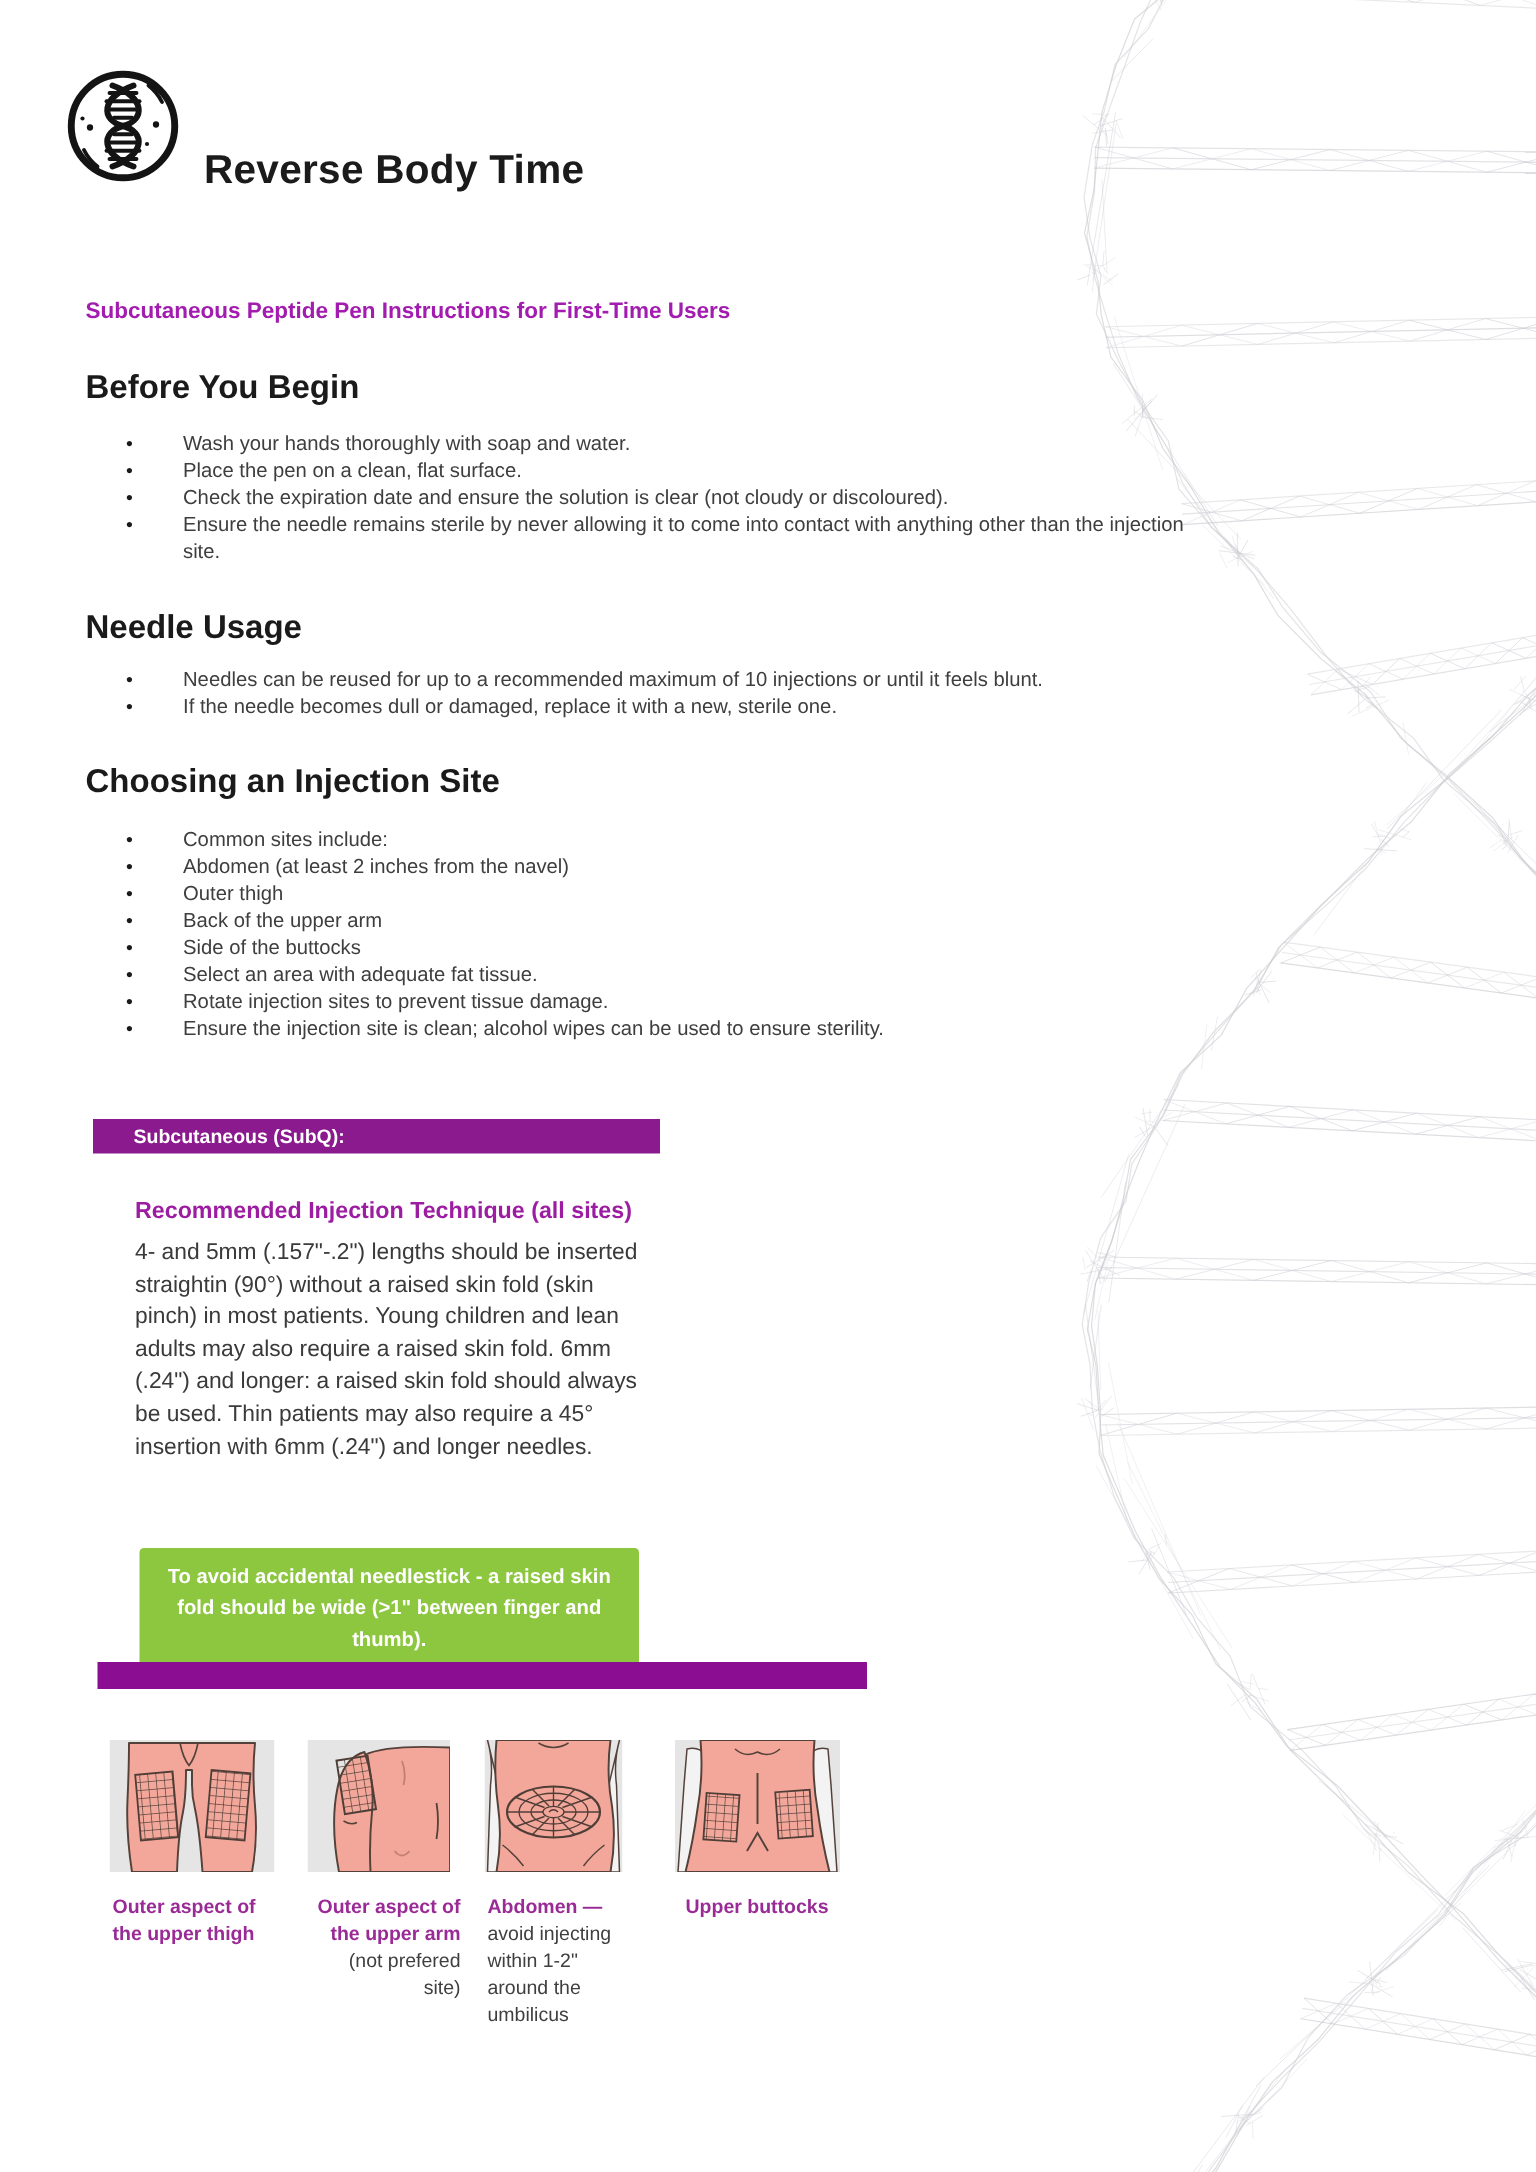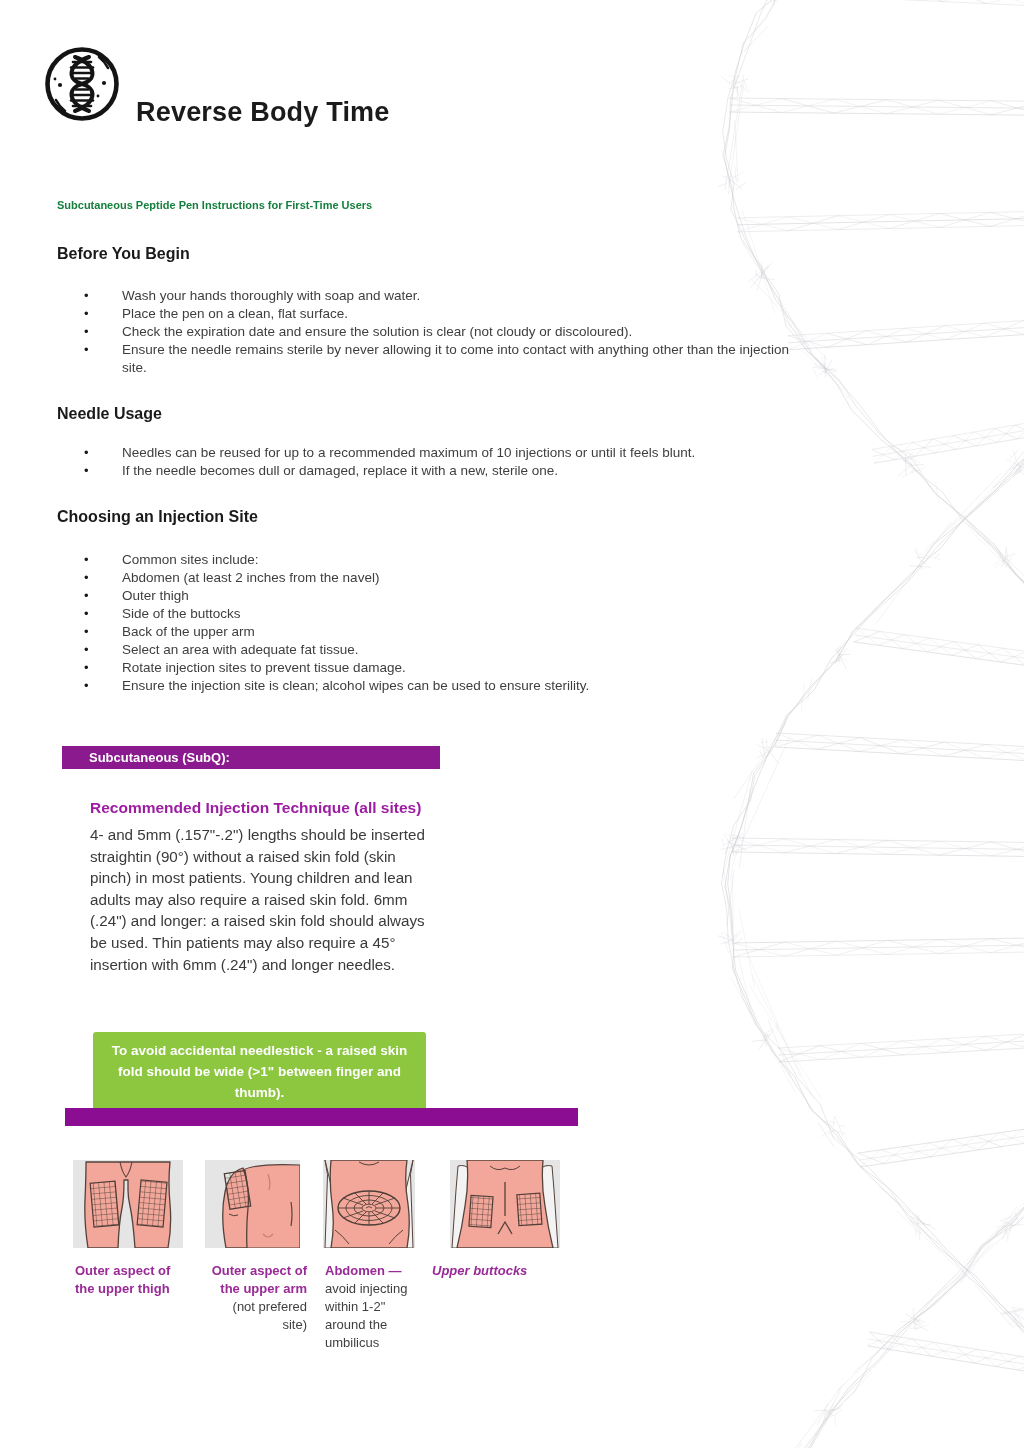--- a/index.html
+++ b/index.html
@@ -9,22 +9,22 @@
     font-family:"Liberation Sans",sans-serif;
     color:#3e3e3e;
   }
   .abs{position:absolute;}
   
   #dna-svg{position:absolute;left:0;top:0;width:1024px;height:1448px;pointer-events:none;}
   
   .brand{left:42px;top:44px;display:flex;align-items:flex-end;gap:14px;}
   .brand-title{font-size:27px;font-weight:800;color:#1b1b1b;letter-spacing:.2px;}
   
-  .h1{left:57px;top:199px;font-size:11px;font-weight:700;color:#15803d;}
-  .h2{font-size:16px;font-weight:700;color:#1a1a1a;left:57px;}
+  .h1{left:57px;top:199px;font-size:15px;font-weight:700;color:#a21caf;}
+  .h2{font-size:22px;font-weight:700;color:#1a1a1a;left:57px;}
   .h2.s1{top:245px;} .h2.s2{top:405px;} .h2.s3{top:508px;}
   
   ul.blist{left:57px;margin:0;padding:0;list-style:none;width:745px;}
   ul.blist.s1{top:287px;} ul.blist.s2{top:444px;} ul.blist.s3{top:551px;}
   ul.blist li{
     position:relative;padding-left:65px;font-size:13.5px;line-height:18px;color:#3e3e3e;
   }
   ul.blist li::before{
     content:"•";position:absolute;left:27px;top:0;color:#1a1a1a;font-size:13px;
   }
@@ -49,21 +49,21 @@
   
   .tile{top:1160px;height:88px;}
   .tile svg{display:block;width:100%;height:100%;}
   .t1{left:73px;width:110px;} .t2{left:205px;width:95px;}
   .t3{left:323px;width:92px;} .t4{left:450px;width:110px;}
   
   .cap{top:1262px;font-size:13px;line-height:18px;}
   .cap .lab{color:#992a96;font-weight:700;}
   .cap .note{color:#3f3f3f;font-weight:400;}
   .c1{left:75px;width:105px;} .c2{left:207px;width:100px;text-align:right;}
-  .c3{left:325px;width:95px;} .c4{left:432px;width:115px;font-style:italic;}
+  .c3{left:325px;width:95px;} .c4{left:457px;width:115px;}
 </style>
 </head>
 <body>
 
 <svg id="dna-svg" viewBox="0 0 1024 1448" aria-hidden="true">
     <path d="M798.0 -39.6L773.9 -14.7L760.3 14.5L749.7 44.3L740.0 71.1L730.4 98.7L729.7 127.7L724.6 157.5L729.9 185.1L737.4 210.2L745.7 236.4L757.9 265.0L778.7 299.7L788.2 321.5L807.7 351.8L838.9 379.4L855.2 405.0L880.3 434.7L913.9 461.5L933.5 491.7L966.0 520.1L996.0 551.6L1020.8 579.8L1051.5 603.3L1073.1 635.5L1094.0 662.0L1117.1 688.0L1144.4 714.5L1161.2 742.1L1172.1 768.4L1180.8 802.6L1194.4 825.2L1199.4 854.8L1207.3 883.2L1200.7 916.0L1203.3 940.2L1190.6 970.7L1187.4 998.2L1174.9 1025.7L1153.4 1055.5L1138.5 1076.9L1115.8 1106.7L1087.4 1132.2L1072.7 1164.2L1039.3 1190.7L1010.3 1222.3L982.5 1245.3L962.8 1275.9L936.0 1303.6L898.2 1329.8L871.9 1358.7L854.7 1391.6L830.0 1415.0L807.4 1445.4L789.2 1473.2L765.4 1499.9" fill="none" stroke="#cdcdd4" stroke-width="0.8" opacity="0.55"></path>
     <path d="M790.8 -40.4L782.5 -8.9L756.3 12.8L744.0 43.7L734.5 75.2L731.8 102.9L729.1 127.6L723.0 155.3L731.9 187.0L734.2 210.1L740.6 238.0L762.1 267.5L775.3 299.2L792.1 321.8L811.8 354.2L836.1 383.1L851.8 410.1L880.4 438.9L910.0 462.8L937.7 495.6L964.2 517.1L994.8 544.8L1015.3 573.0L1043.5 607.1L1068.8 634.5L1100.9 661.9L1117.5 687.5L1135.9 716.0L1160.8 747.2L1174.8 775.2L1189.8 797.9L1196.2 831.8L1203.0 858.3L1202.2 885.5L1199.6 909.3L1203.1 936.1L1186.9 971.4L1182.8 994.8L1165.3 1023.6L1149.3 1050.1L1132.9 1079.0L1115.5 1108.1L1093.0 1137.5L1072.9 1160.9L1039.6 1190.0L1011.9 1223.2L982.1 1247.3L962.9 1277.8L929.4 1307.5L902.2 1330.6L878.9 1359.5L848.5 1387.7L831.3 1412.4L810.7 1447.7L785.1 1468.1L774.0 1500.5" fill="none" stroke="#c3c3cb" stroke-width="0.8" opacity="0.55"></path>
     <path d="M793.1 -44.0L781.8 -12.3L765.7 18.9L743.3 43.1L736.3 73.6L728.2 96.4L722.7 131.3L726.6 158.6L734.0 184.0L730.9 209.3L745.6 240.3L760.5 268.1L778.9 294.0L786.0 326.1L809.0 352.8L838.0 380.1L859.8 405.2L885.2 438.8L908.1 464.6L942.5 492.2L962.4 520.1L996.1 549.0L1014.5 573.4L1047.3 602.1L1069.9 628.4L1096.1 661.5L1115.0 689.9L1142.1 712.1L1162.2 745.0L1175.3 770.9L1189.0 796.1L1192.9 825.4L1201.1 858.0L1206.5 888.0L1207.1 913.4L1200.4 943.0L1195.8 967.4L1177.7 995.1L1173.9 1021.7L1152.6 1053.6L1132.9 1082.1L1114.1 1106.3L1094.0 1136.5L1062.3 1162.9L1044.8 1196.0L1018.1 1222.9L982.1 1245.2L958.4 1277.0L930.5 1301.3L905.8 1330.8L879.7 1360.9L855.3 1384.8L828.0 1414.1L810.6 1445.6L785.5 1468.1L772.4 1497.8" fill="none" stroke="#cdcdd4" stroke-width="0.8" opacity="0.55"></path>
     <path d="M1130.1 -40.9L1151.0 -9.7L1171.0 19.1L1178.6 41.0L1192.1 74.8L1201.5 98.9L1201.6 126.2L1199.3 158.4L1198.5 187.1L1195.4 211.7L1187.2 240.1L1170.3 267.3L1162.9 293.6L1141.2 320.9L1124.6 348.4L1101.9 378.5L1067.8 410.3L1045.2 436.9L1021.3 466.8L995.7 490.0L964.6 519.2L933.8 544.2L912.1 574.7L880.5 603.6L852.2 632.1L837.8 658.8L808.3 688.9L788.2 716.5L776.0 743.0L753.7 773.0L749.5 796.6L741.5 826.7L730.1 856.5L724.9 886.3L730.6 910.1L732.3 937.3L735.5 970.2L746.0 994.9L756.9 1020.9L773.4 1051.1L794.7 1082.9L813.4 1111.4L836.7 1135.2L857.8 1164.1L891.6 1190.5L919.2 1219.5L946.2 1248.8L969.4 1272.7L1000.3 1307.9L1023.9 1331.0L1052.4 1356.0L1083.8 1388.5L1102.2 1412.8L1127.7 1444.9L1142.4 1469.5L1159.3 1502.5" fill="none" stroke="#c3c3cb" stroke-width="0.8" opacity="0.55"></path>
     <path d="M1136.2 -40.2L1150.2 -15.9L1172.5 15.7L1182.8 43.3L1196.2 68.2L1193.1 98.6L1202.2 126.9L1204.2 155.9L1201.4 186.4L1198.3 215.9L1184.3 241.1L1176.5 271.7L1155.1 294.4L1145.1 324.0L1115.6 349.8L1091.9 382.7L1075.1 405.3L1050.5 433.1L1017.2 465.1L995.6 490.2L966.3 516.0L941.0 547.7L911.7 572.6L879.0 605.7L856.0 631.3L831.0 659.1L814.3 689.9L786.8 715.2L770.9 747.9L759.5 774.0L750.6 796.9L740.7 828.3L730.3 855.4L727.7 884.2L731.6 910.7L733.8 943.9L732.7 969.2L744.2 996.0L757.1 1025.6L772.9 1052.6L794.9 1076.9L810.5 1109.3L837.6 1132.5L860.2 1166.7L890.3 1196.0L917.3 1223.8L938.4 1247.9L975.8 1276.0L1000.6 1304.7L1030.6 1334.9L1049.1 1362.5L1083.2 1387.2L1101.2 1417.6L1123.0 1441.3L1138.5 1471.3L1158.4 1503.8" fill="none" stroke="#c3c3cb" stroke-width="0.8" opacity="0.55"></path>
@@ -650,22 +650,22 @@
 <ul class="abs blist s2">
   <li>Needles can be reused for up to a recommended maximum of 10 injections or until it feels blunt.</li>
   <li>If the needle becomes dull or damaged, replace it with a new, sterile one.</li>
 </ul>
 
 <div class="abs h2 s3">Choosing an Injection Site</div>
 <ul class="abs blist s3">
   <li>Common sites include:</li>
   <li>Abdomen (at least 2 inches from the navel)</li>
   <li>Outer thigh</li>
+  <li>Back of the upper arm</li>
   <li>Side of the buttocks</li>
-  <li>Back of the upper arm</li>
   <li>Select an area with adequate fat tissue.</li>
   <li>Rotate injection sites to prevent tissue damage.</li>
   <li>Ensure the injection site is clean; alcohol wipes can be used to ensure sterility.</li>
 </ul>
 
 <div class="abs subq-banner">Subcutaneous (SubQ):</div>
 
 <div class="abs tech">
   <p class="tech-h">Recommended Injection Technique (all sites)</p>
   <p class="tech-p">4- and 5mm (.157"-.2") lengths should be inserted straightin (90°) without a raised skin fold (skin pinch) in most patients. Young children and lean adults may also require a raised skin fold. 6mm (.24") and longer: a raised skin fold should always be used. Thin patients may also require a 45° insertion with 6mm (.24") and longer needles.</p>

